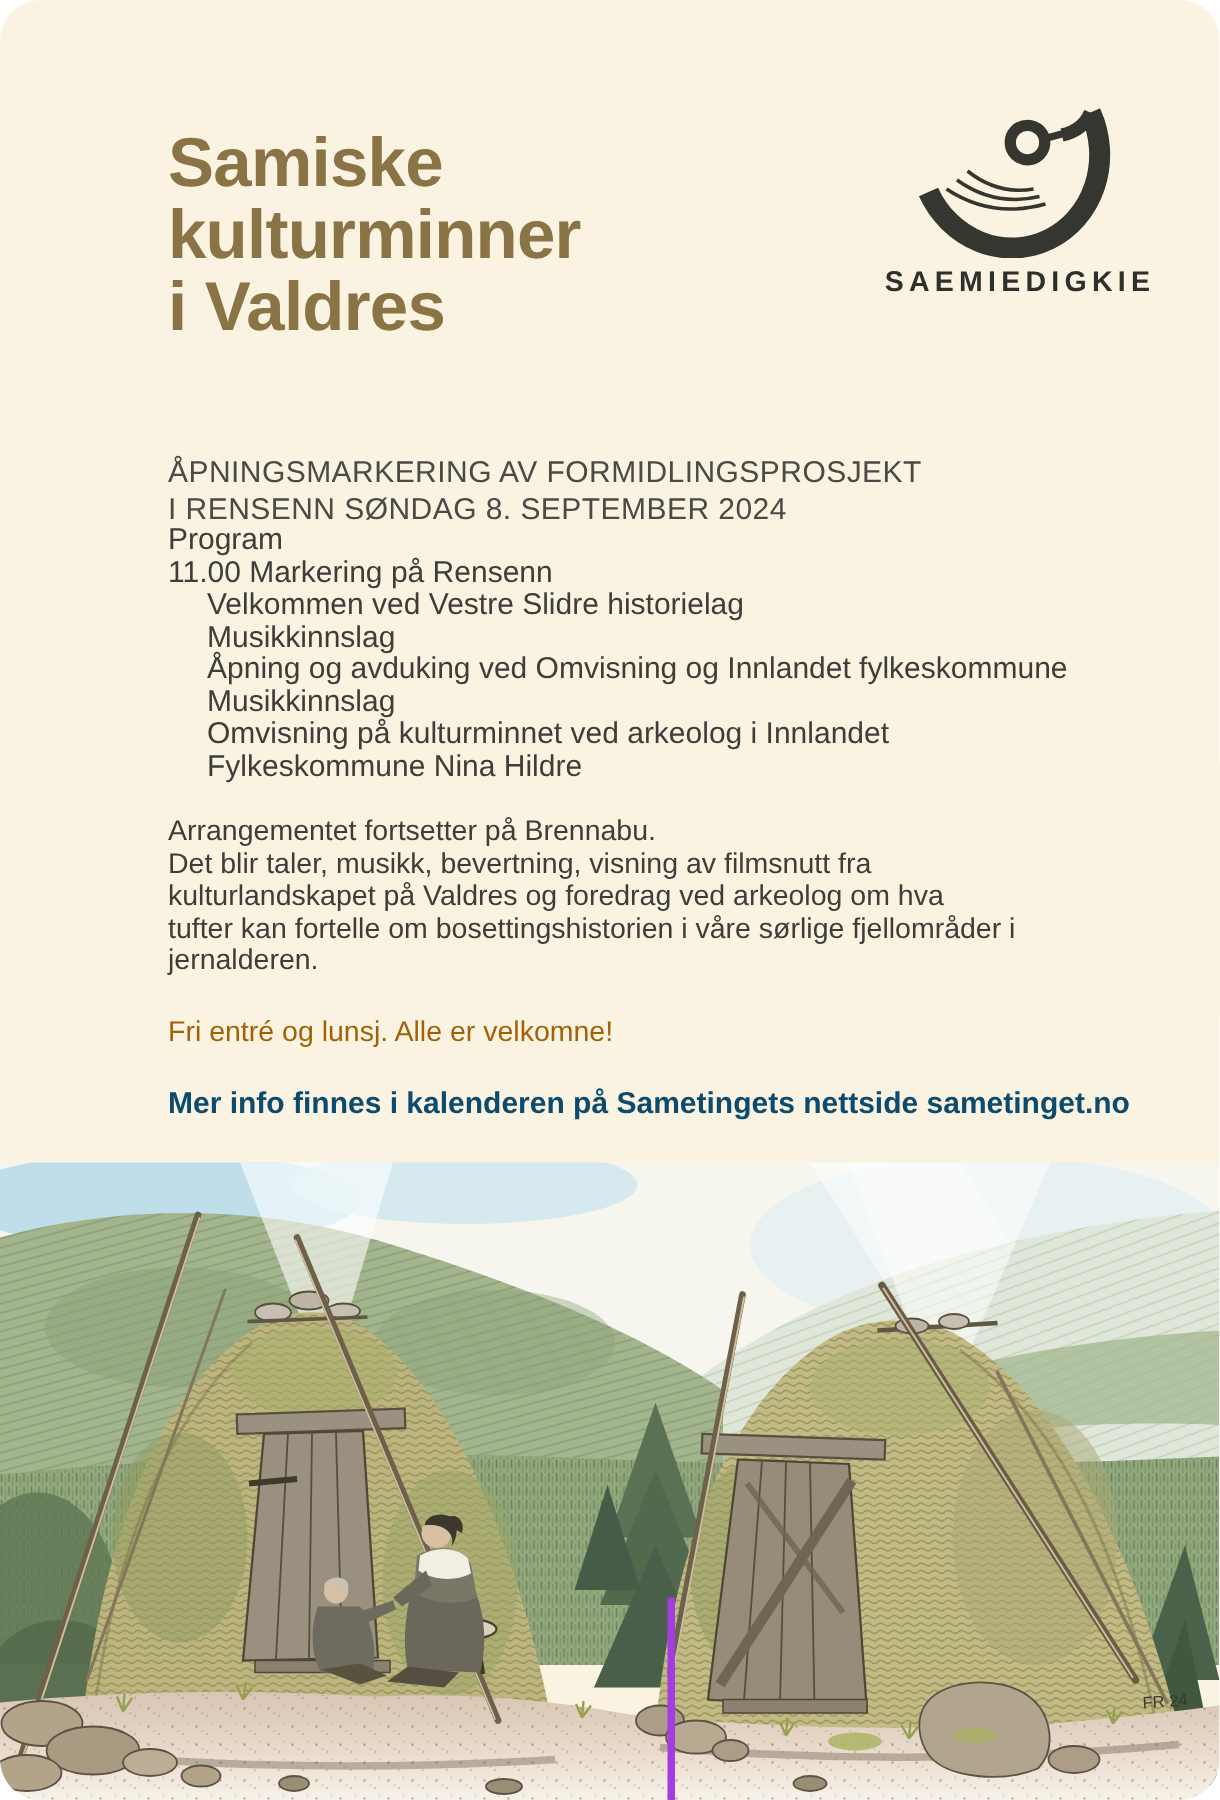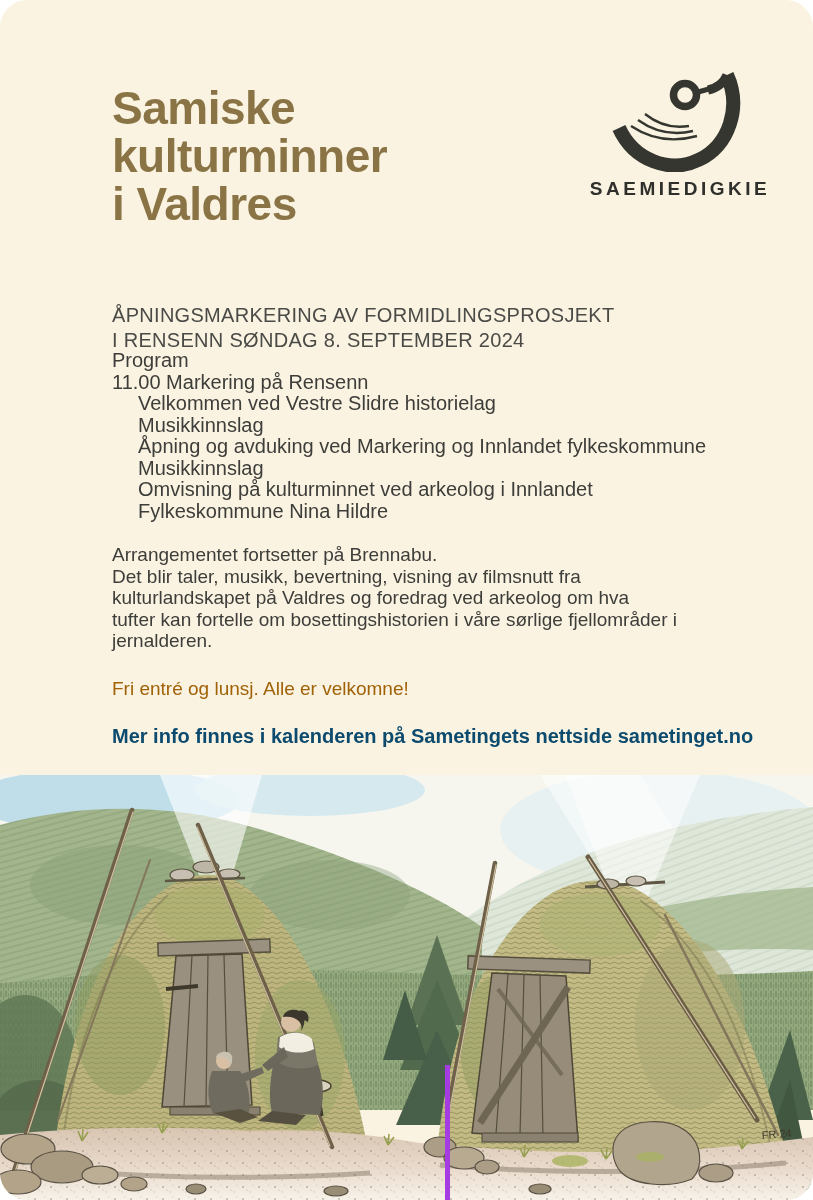--- a/index.html
+++ b/index.html
@@ -55,21 +55,21 @@
   <div class="subtitle">
     <div>ÅPNINGSMARKERING AV FORMIDLINGSPROSJEKT</div>
     <div>I RENSENN SØNDAG 8. SEPTEMBER 2024</div>
   </div>
 
   <div class="program">
     <div>Program</div>
     <div>11.00 Markering på Rensenn</div>
     <div class="indent">Velkommen ved Vestre Slidre historielag</div>
     <div class="indent">Musikkinnslag</div>
-    <div class="indent">Åpning og avduking ved Markering og Innlandet fylkeskommune</div>
+    <div class="indent">Åpning og avduking ved Omvisning og Innlandet fylkeskommune</div>
     <div class="indent">Musikkinnslag</div>
     <div class="indent">Omvisning på kulturminnet ved arkeolog i Innlandet</div>
     <div class="indent">Fylkeskommune Nina Hildre</div>
   </div>
 
   <div class="details">
     <div>Arrangementet fortsetter på Brennabu.</div>
     <div>Det blir taler, musikk, bevertning, visning av filmsnutt fra</div>
     <div>kulturlandskapet på Valdres og foredrag ved arkeolog om hva</div>
     <div>tufter kan fortelle om bosettingshistorien i våre sørlige fjellområder i</div>

